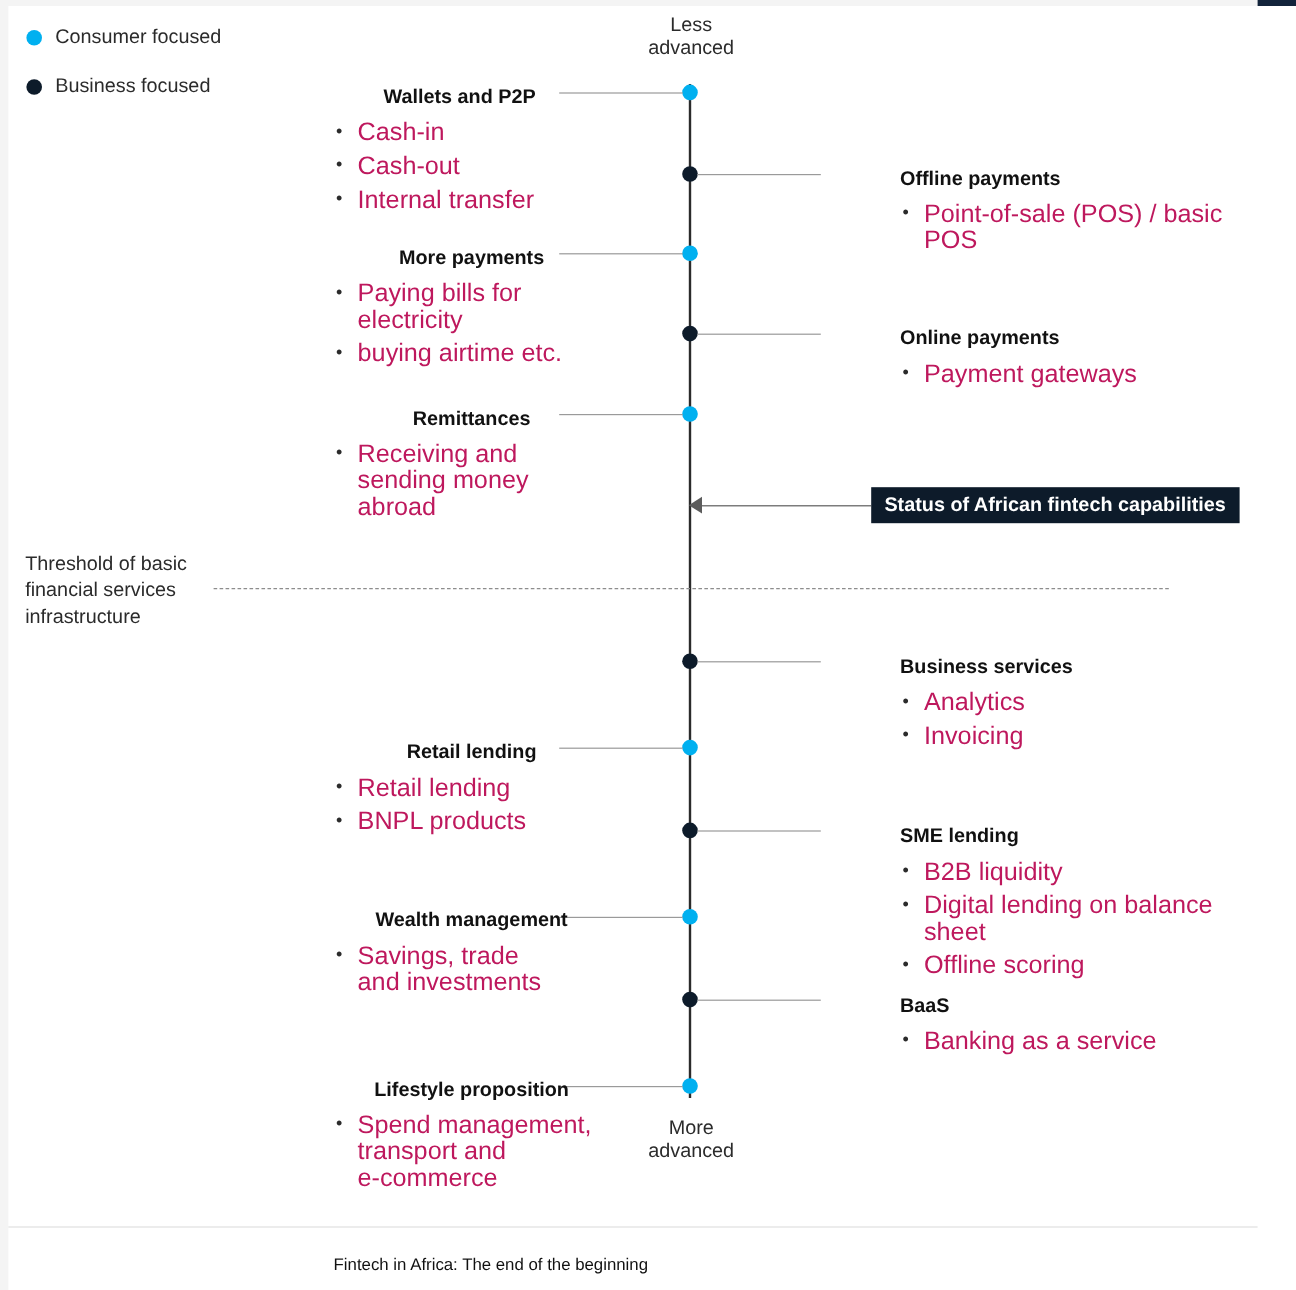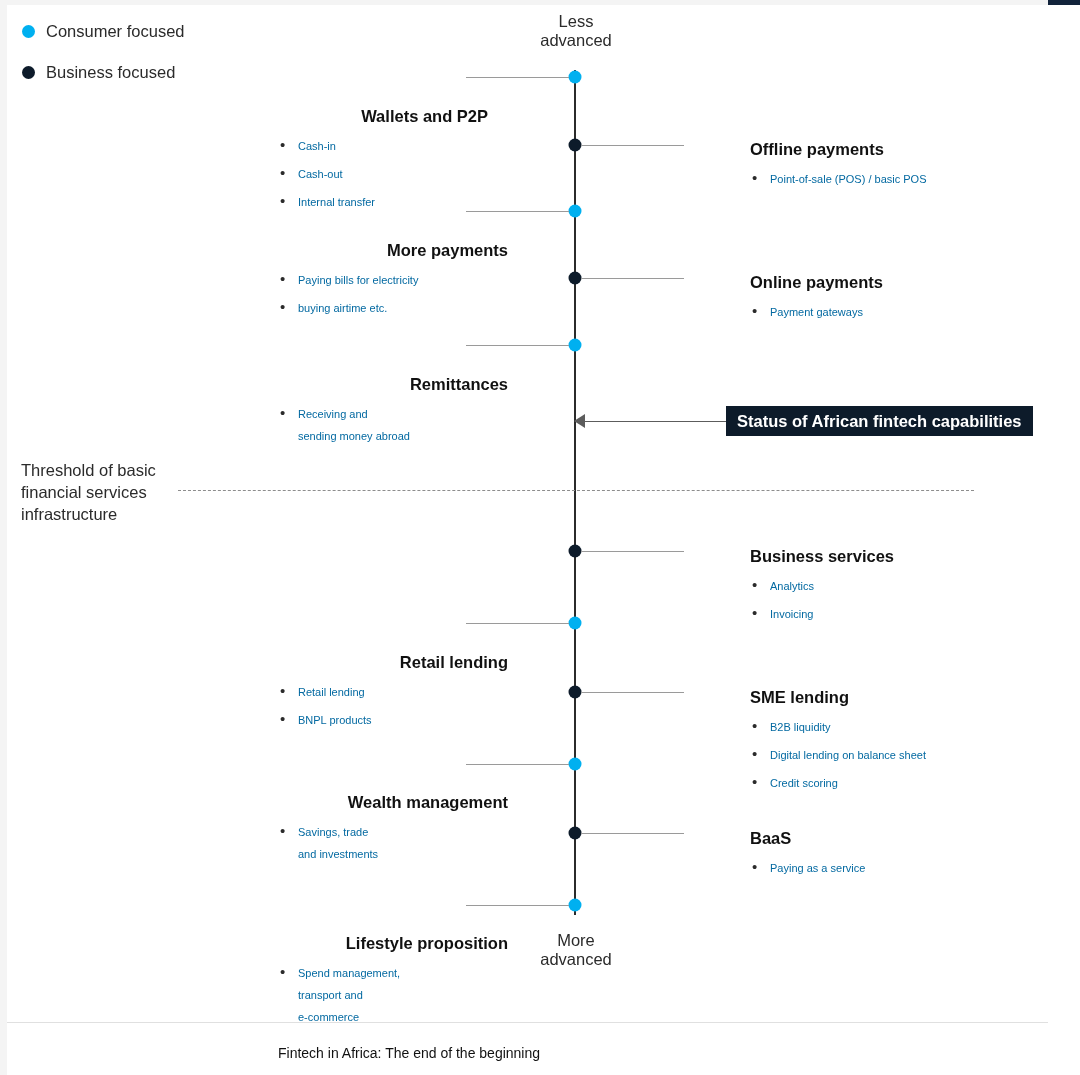--- a/index.html
+++ b/index.html
@@ -63,28 +63,28 @@
   }
   .node-dot.consumer { background: #00b0f0; }
   .node-dot.business { background: #0d1b2a; }
   .connector { position: absolute; height: 1px; background: #9a9a9a; }
 
   
   .item { position: absolute; }
   .item-title { font-size: 16.5px; font-weight: bold; color: #111111; margin: 0 0 9px 0; }
   .bullets { margin: 0; padding: 0; list-style: none; }
   .bullets li {
-    position: relative; padding-left: 20px; font-size: 11px; line-height: 22px;
-    color: #0369a1; margin-bottom: 6px;
+    position: relative; padding-left: 20px; font-size: 21px; line-height: 22px;
+    color: #be185d; margin-bottom: 6px;
   }
   .bullets li:before {
     content: "\2022"; position: absolute; left: 2px; top: -1px; color: #2b2b2b; font-size: 15px;
   }
   .item.left { text-align: left; }
-  .item.left .item-title { text-align: right; margin-top: 35px; }
+  .item.left .item-title { text-align: center; }
 
   
   #callout {
     position: absolute; left: 726px; top: 406px; height: 30px;
     background: #0d1b2a; color: #ffffff; font-size: 16.5px; font-weight: bold;
     display: flex; align-items: center; padding: 12px 11px;
     white-space: nowrap;
   }
   #callout-line { position: absolute; left: 584px; top: 421px; width: 142px; height: 1px; background: #5c5c5c; }
   #callout-arrow {
@@ -237,28 +237,28 @@
     <ul class="bullets">
       <li>Payment gateways</li>
     </ul>
   </div>
 
   <div class="item" style="left:750px; top:688px; width:310px;">
     <div class="item-title">SME lending</div>
     <ul class="bullets">
       <li>B2B liquidity</li>
       <li>Digital lending on balance sheet</li>
-      <li>Credit scoring</li>
+      <li>Offline scoring</li>
     </ul>
   </div>
 
   <div class="item" style="left:750px; top:829px; width:300px;">
     <div class="item-title">BaaS</div>
     <ul class="bullets">
-      <li>Paying as a service</li>
+      <li>Banking as a service</li>
     </ul>
   </div>
 
   <div id="callout-line"></div>
   <div id="callout-arrow"></div>
   <div id="callout">
     <span>Status of African fintech capabilities</span>
   </div>
 
   <div id="footer-rule"></div>

